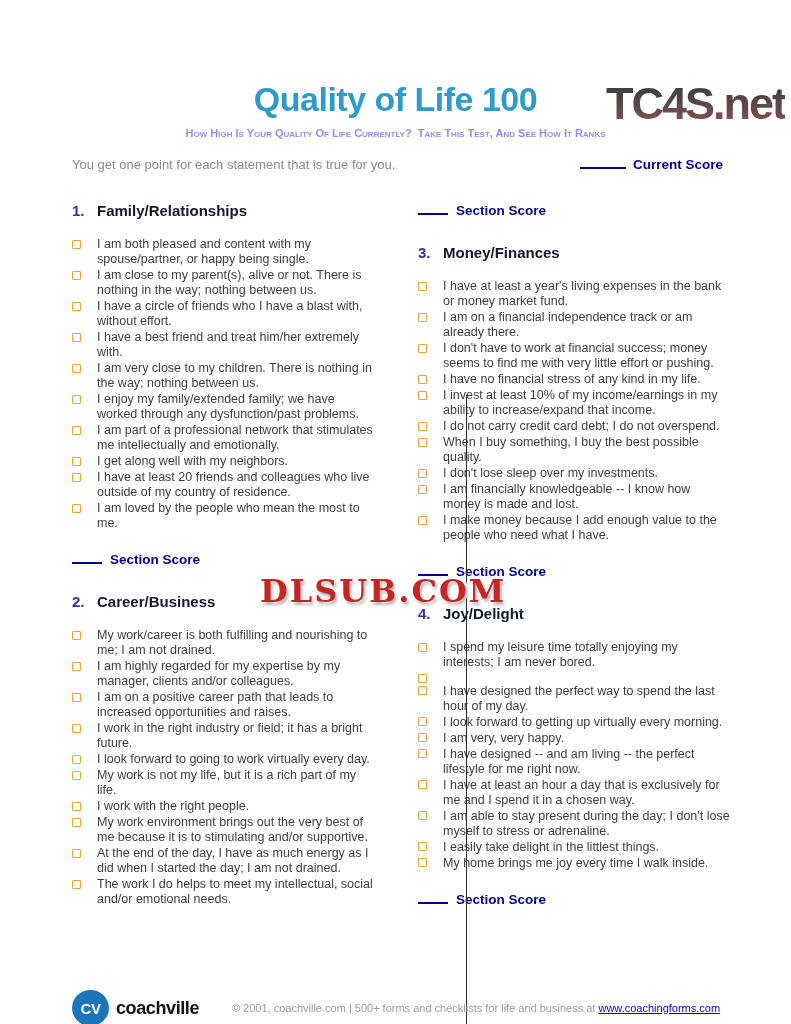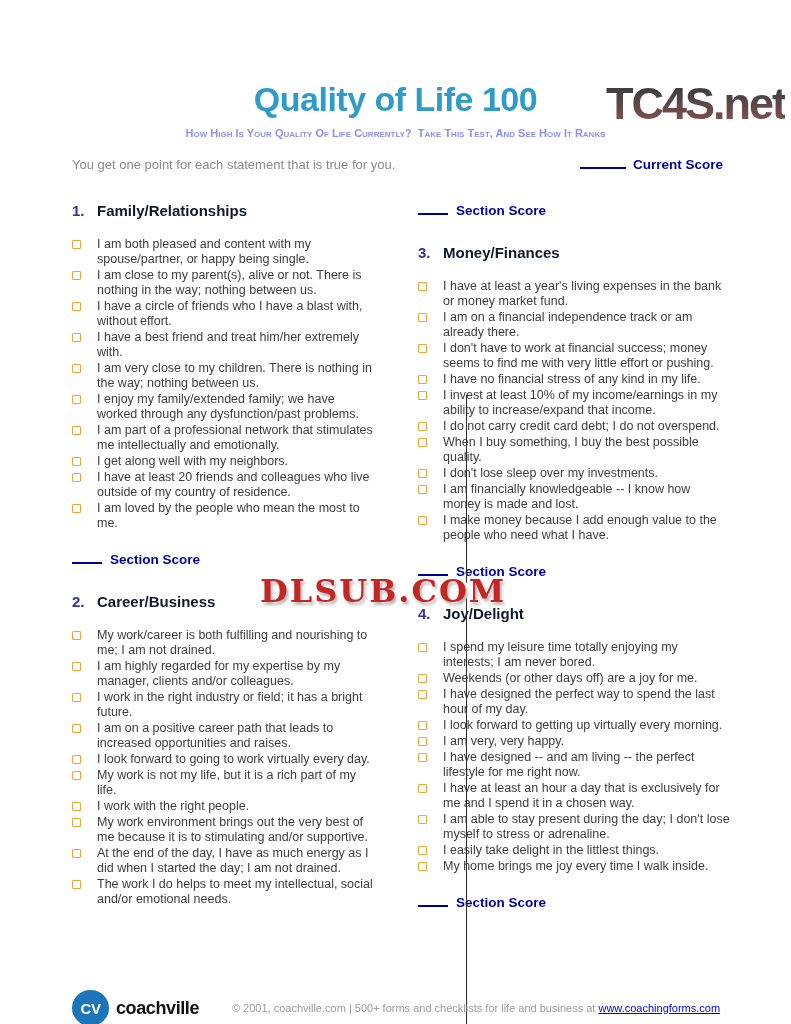--- a/index.html
+++ b/index.html
@@ -162,25 +162,25 @@
         <div class="item">
             <span class="checkbox"></span>
             <span class="item-text">My work/career is both fulfilling and nourishing to me; I am not drained.</span>
           </div>
         <div class="item">
             <span class="checkbox"></span>
             <span class="item-text">I am highly regarded for my expertise by my manager, clients and/or colleagues.</span>
           </div>
         <div class="item">
             <span class="checkbox"></span>
+            <span class="item-text">I am on a positive career path that leads to increased opportunities and raises.</span>
+          </div>
+        <div class="item">
+            <span class="checkbox"></span>
             <span class="item-text">I work in the right industry or field; it has a bright future.</span>
-          </div>
-        <div class="item">
-            <span class="checkbox"></span>
-            <span class="item-text">I am on a positive career path that leads to increased opportunities and raises.</span>
           </div>
         <div class="item">
             <span class="checkbox"></span>
             <span class="item-text">I look forward to going to work virtually every day.</span>
           </div>
         <div class="item">
             <span class="checkbox"></span>
             <span class="item-text">My work is not my life, but it is a rich part of my life.</span>
           </div>
         <div class="item">
@@ -264,21 +264,20 @@
         <span class="sec-num">4.</span><span class="sec-title">Joy/Delight</span>
       </div>
 
       <div class="items">
         <div class="item">
             <span class="checkbox"></span>
             <span class="item-text">I spend my leisure time totally enjoying my interests; I am never bored.</span>
           </div>
         <div class="item">
             <span class="checkbox"></span>
-            <span class="item-text">Weekends (or other days off) are a joy for me.</span>
           </div>
         <div class="item">
             <span class="checkbox"></span>
             <span class="item-text">I have designed the perfect way to spend the last hour of my day.</span>
           </div>
         <div class="item">
             <span class="checkbox"></span>
             <span class="item-text">I look forward to getting up virtually every morning.</span>
           </div>
         <div class="item">

